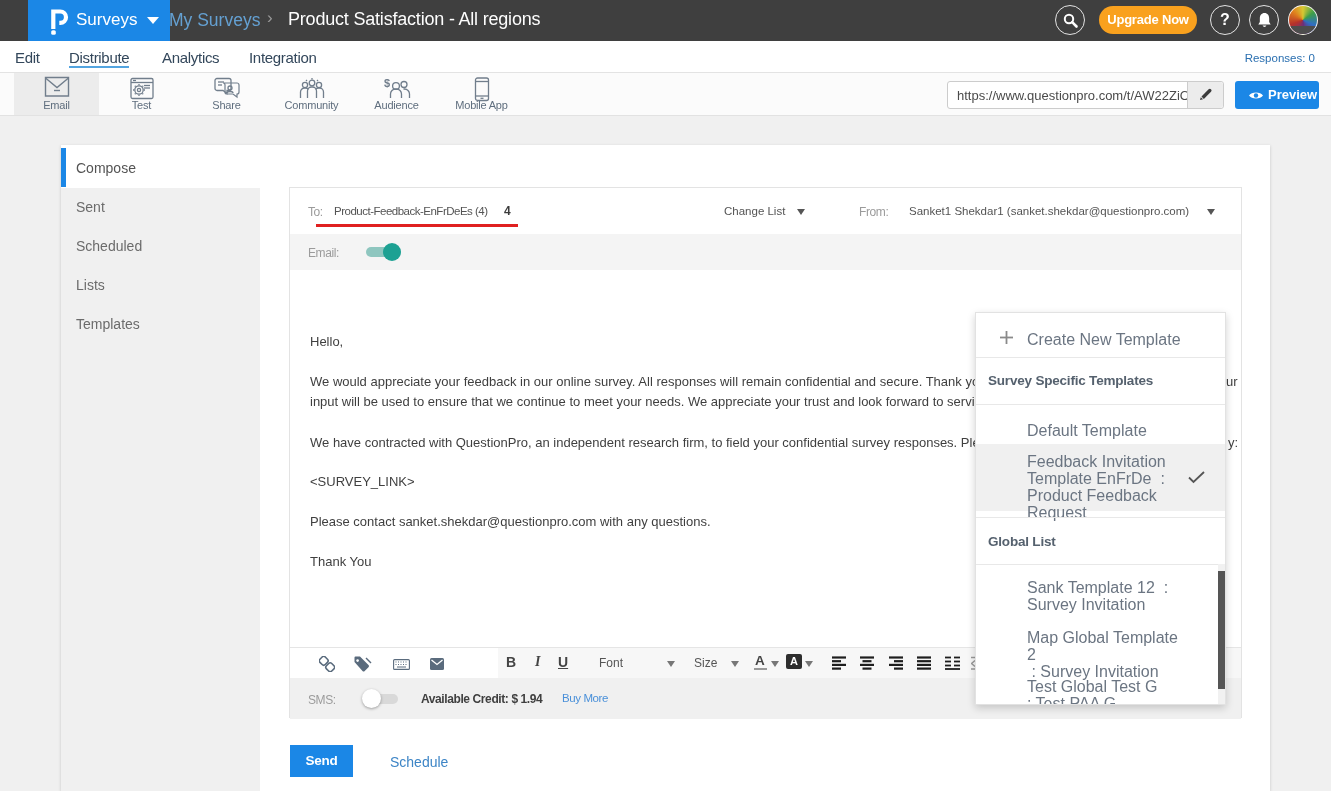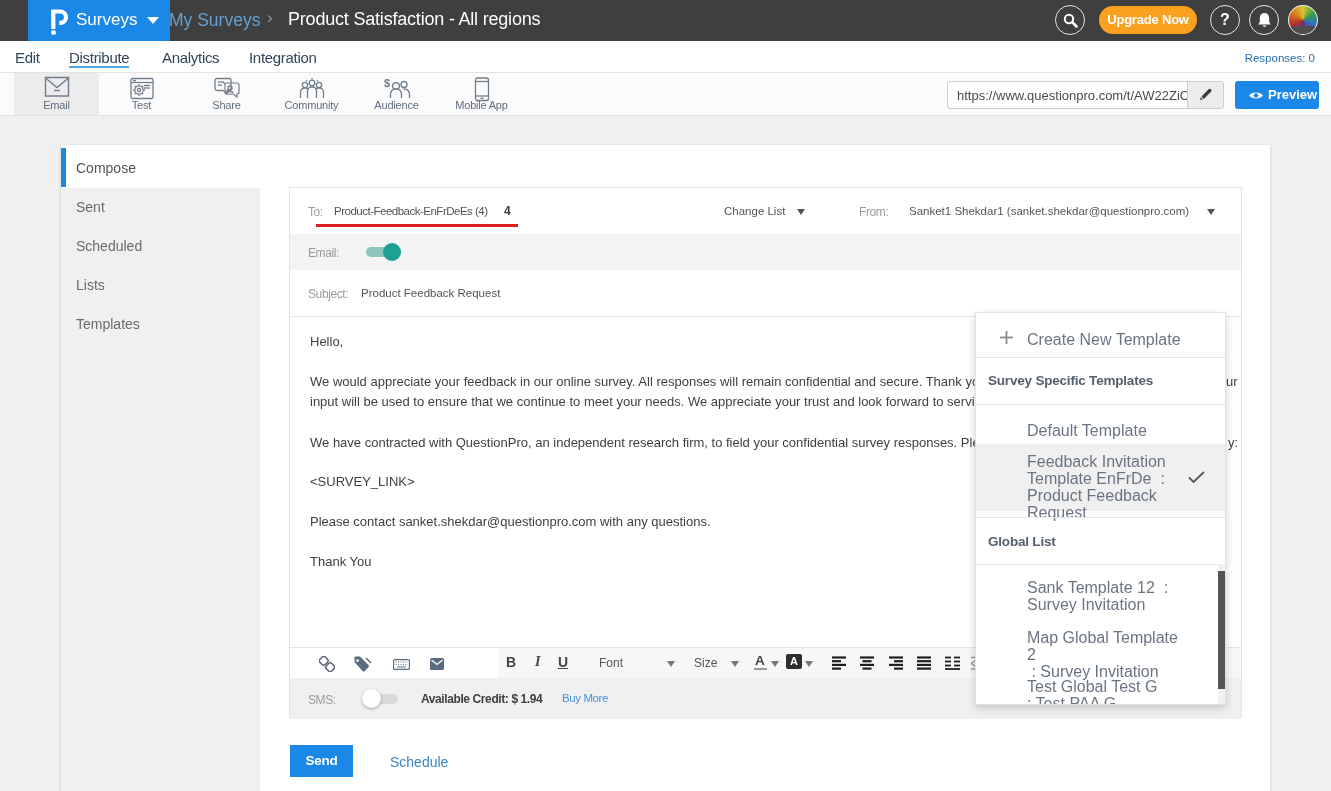--- a/index.html
+++ b/index.html
@@ -233,24 +233,20 @@
       <span class="lab" style="position:absolute; left:569px; top:17px;">From:</span>
       <span class="val" style="position:absolute; left:619px; top:17px;">Sanket1 Shekdar1 (sanket.shekdar@questionpro.com)</span>
       <span class="caret" style="position:absolute; left:917px; top:21px;"></span>
       <div id="redline"></div>
     </div>
     <div id="emailrow">
       <span class="lab" style="position:absolute; left:18px; top:12px;">Email:</span>
       <div class="tg-on" style="position:absolute; left:76px; top:13px;">
           <div class="knob"></div>
         </div>
-    </div>
-    <div id="subjrow">
-      <span class="lab" style="position:absolute; left:18px; top:17px;">Subject:</span>
-      <span class="val" style="position:absolute; left:71px; top:17px;">Product Feedback Request</span>
     </div>
     <div id="bodyarea">
       <div class="bline" style="top:15px;">Hello,</div>
       <div class="bline" style="top:55px;">We would appreciate your feedback in our online survey. All responses will remain confidential and secure. Thank you for your participation! Your input will be</div>
       <div class="bline" style="top:55px; left:916px;">ur</div>
       <div class="bline" style="top:75px;">input will be used to ensure that we continue to meet your needs. We appreciate your trust and look forward to serving you in the future.</div>
       <div class="bline" style="top:116px;">We have contracted with QuestionPro, an independent research firm, to field your confidential survey responses. Please click on the link to take the</div>
       <div class="bline" style="top:116px; left:918px;">y:</div>
       <div class="bline" style="top:155px;">&lt;SURVEY_LINK&gt;</div>
       <div class="bline" style="top:195px;">Please contact sanket.shekdar@questionpro.com with any questions.</div>

